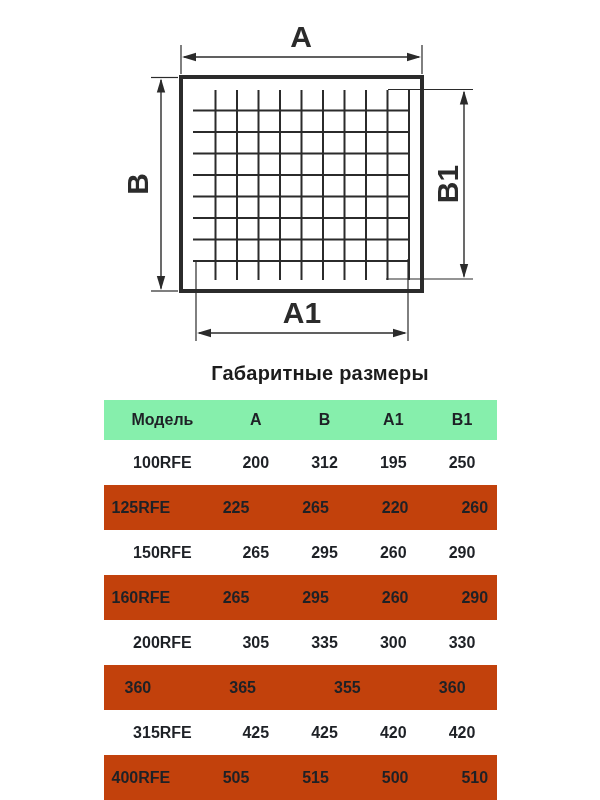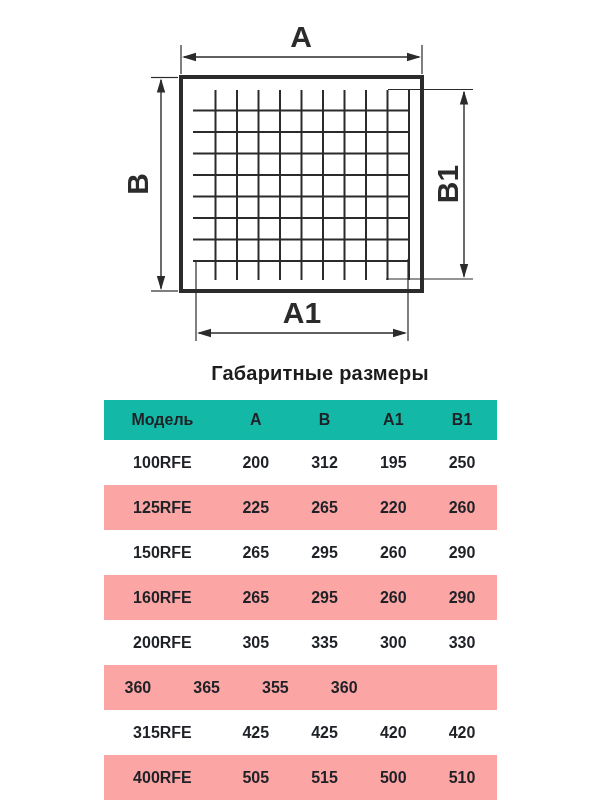--- a/index.html
+++ b/index.html
@@ -15,22 +15,22 @@
   .frame { fill: #ffffff; stroke: #2b2b2b; stroke-width: 4; }
   .grid-g line { stroke: #2b2b2b; stroke-width: 2; }
   .dim-label { fill: #2b2b2b; font-family: "Liberation Sans", sans-serif;
                font-size: 30px; font-weight: bold; }
 
   .section-title { text-align: center; font-size: 20px; font-weight: bold;
                    color: #1c1c1c; margin: 2px 0 15px 0; letter-spacing: 0.2px; padding-left: 40px; }
 
   .dims-table { width: 393px; margin: 0 auto; }
   .t-row { display: flex; align-items: center; height: 45px; background: #ffffff; }
-  .t-row.header { height: 40px; background: #14b8a6; }
-  .t-row.alt { background: #fca5a5; }
+  .t-row.header { height: 40px; background: #86efac; }
+  .t-row.alt { background: #c2410c; gap: 36px; }
   .t-cell { text-align: center; font-size: 16px; font-weight: bold; color: #1e2126; }
   .c-model { width: 30%; }
   .c-val { width: 17.5%; }
 </style>
 </head>
 <body>
 
 <div class="drawing-wrap">
   <svg width="600" height="360" viewBox="0 0 600 360">
 

